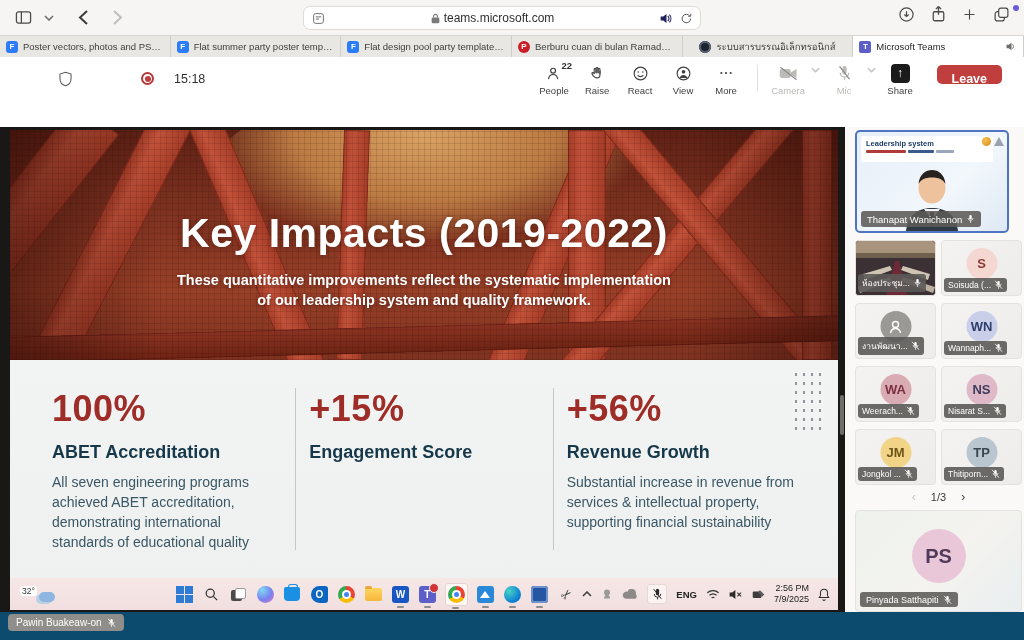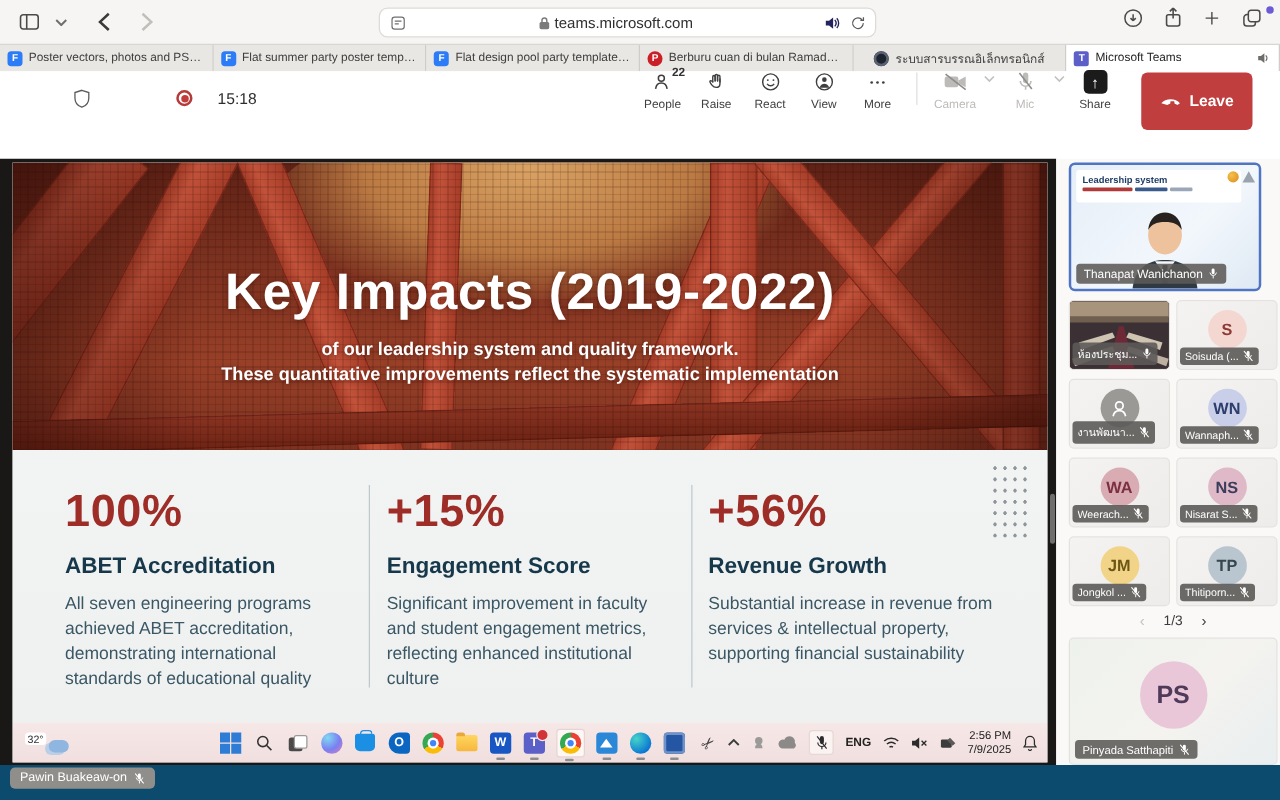--- a/index.html
+++ b/index.html
@@ -36,21 +36,21 @@
   .rec-dot i { width:6px; height:6px; border-radius:50%; background:#c03d3c; }
   .meet-right { display:flex; align-items:flex-start; margin-left:auto; margin-right:22px; gap:2px; }
   .tbtn { width:41px; display:flex; flex-direction:column; align-items:center; gap:2px; font-size:9.5px; color:#3f3f3f; padding-top:2px; cursor:default; }
   .tbtn .ic { height:20px; display:flex; align-items:center; justify-content:center; color:#3f3f3f; position:relative; }
   .tbtn.disabled { color:#bdbbb8; }
   .tbtn.disabled .ic { color:#bdbbb8; }
   .badge22 { position:absolute; top:-3px; left:16px; font-size:9.5px; font-weight:bold; color:#323232; }
   .chev-mini { display:flex; align-items:center; color:#c3c1be; margin:6px 2px 0 0; }
   .vdiv { width:1px; height:26px; background:#e2e0dd; margin:4px 8px 0 8px; }
   .share-ic { width:19px; height:19px; background:#1b1b1b; border-radius:4px; color:#fff; font-size:12px; font-weight:bold; display:flex; align-items:center; justify-content:center; }
-  .leave-btn { margin:4px 0 0 14px; background:#c13e3f; color:#fff; border-radius:5px; height:46px; padding:0 15px; display:flex; align-items:center; gap:7px; font-size:12.5px; font-weight:bold; }
+  .leave-btn { margin:4px 0 0 14px; background:#c13e3f; color:#fff; border-radius:5px; height:19px; padding:0 15px; display:flex; align-items:center; gap:7px; font-size:12.5px; font-weight:bold;flex-direction:column; }
 
   
   .stage { position:absolute; top:127px; left:0; width:845px; height:485px; background:#191817; }
   .slide { position:absolute; top:3px; left:10px; width:828px; height:480px; overflow:hidden; background:#f3f5f4; }
   .photo { position:relative; width:828px; height:230px; overflow:hidden;
     background:linear-gradient(180deg,#5e2115 0%,#7d3220 35%,#984028 70%,#7d3220 100%); }
   .skylight { position:absolute; left:25%; top:-40px; width:50%; height:150px; border-radius:50%;
     background:radial-gradient(ellipse at 50% 30%, #d9a263 0%, #bb7a43 45%, rgba(150,80,40,0) 75%); }
   .beam { position:absolute; background:linear-gradient(90deg,#a43c27,#c2523a 35%,#a43c27); box-shadow:inset 0 0 0 1px rgba(60,10,5,.35); }
   .mesh { position:absolute; inset:0;
@@ -394,37 +394,36 @@
         <div class="beam" style="left:558px; top:0; width:38px; height:230px;"></div>
         <div class="beam" style="left:640px; top:-70px; width:30px; height:400px; transform:rotate(40deg);"></div>
         <div class="beam" style="left:706px; top:-70px; width:30px; height:400px; transform:rotate(-40deg);"></div>
         <div class="beam" style="left:792px; top:0; width:30px; height:230px;"></div>
         <div class="beam" style="left:-10px; top:196px; width:848px; height:26px; transform:rotate(-1.5deg); background:linear-gradient(180deg,#8a3322,#6e2414);"></div>
         <div class="mesh"></div>
         <div class="vignette"></div>
         <div class="photo-text">
           <div class="slide-title">Key Impacts (2019-2022)</div>
           <div class="slide-sub">
+            <div>These quantitative improvements reflect the systematic implementation</div>
             <div>of our leadership system and quality framework.</div>
-            <div>These quantitative improvements reflect the systematic implementation</div>
           </div>
         </div>
       </div>
 
       <div class="stats">
         <div class="dots-deco"></div>
         <div class="stat">
           <div class="num">100%</div>
           <div class="head">ABET Accreditation</div>
           <div class="desc">All seven engineering programs achieved ABET accreditation, demonstrating international standards of educational quality</div>
         </div>
         <div class="stat">
           <div class="num">+15%</div>
           <div class="head">Engagement Score</div>
-          <div class="desc">Significant improvement in faculty and student engagement metrics, reflecting enhanced institutional culture</div>
         </div>
         <div class="stat">
           <div class="num">+56%</div>
           <div class="head">Revenue Growth</div>
           <div class="desc">Substantial increase in revenue from services &amp; intellectual property, supporting financial sustainability</div>
         </div>
       </div>
 
       <div class="win-taskbar">
         <div class="weather">

